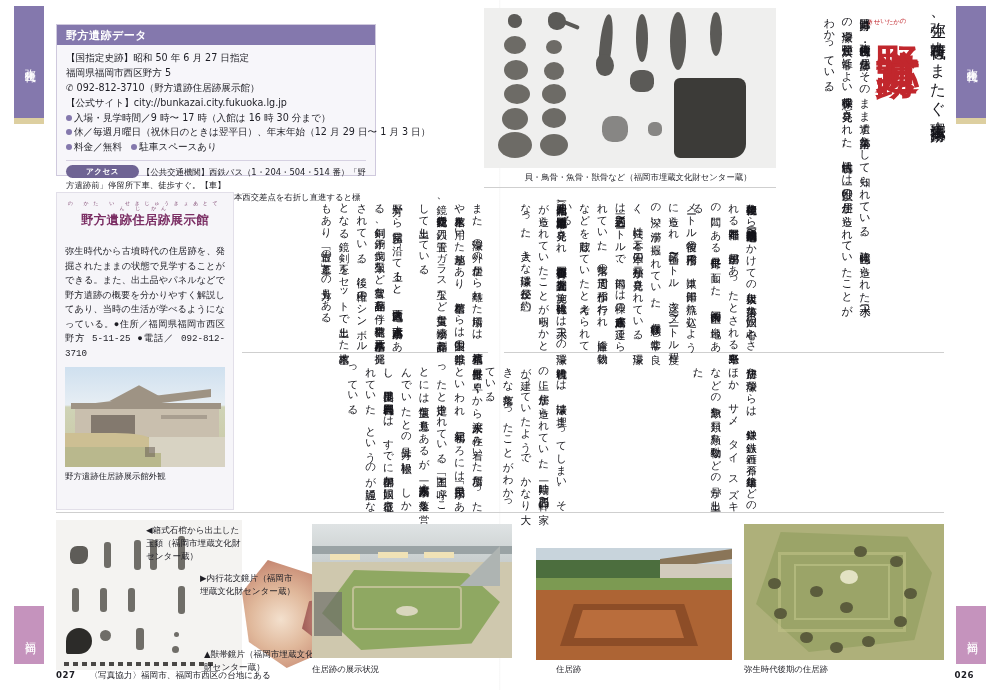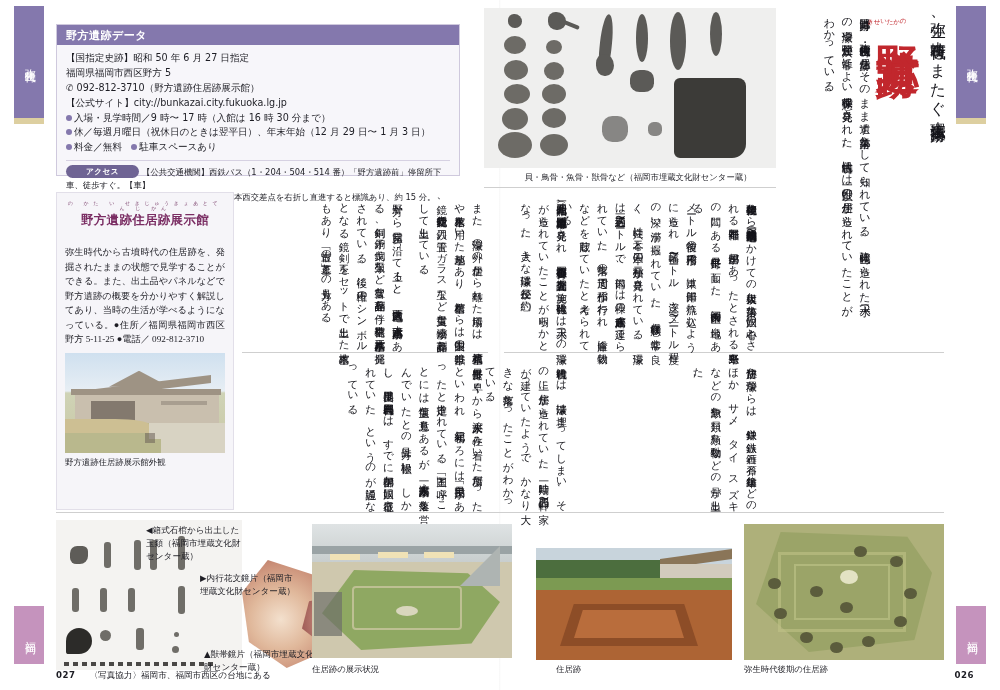--- a/index.html
+++ b/index.html
@@ -50,21 +50,21 @@
   #pref-tab-left { left: 14px; top: 606px; width: 30px; height: 58px; }
   
   #era-tab-right { right: 14px; top: 6px; width: 30px; height: 112px; }
   #era-underline-right { right: 14px; top: 118px; width: 30px; height: 6px; }
   #pref-tab-right { right: 14px; top: 606px; width: 30px; height: 58px; }
 
   
   #data-box {
     position: absolute;
     left: 56px; top: 24px;
-    width: 404px; height: 152px;
+    width: 320px; height: 152px;
     background: #f7f6fa;
     border: 1px solid #cfc9dd;
   }
   #data-box-header {
     height: 20px;
     background: #8478ad;
     color: #fff;
     font-family: "DejaVu Sans", sans-serif;
     font-size: 11px;
     font-weight: bold;
@@ -131,21 +131,21 @@
     font-family: "DejaVu Sans", sans-serif;
     font-size: 12.5px;
     font-weight: bold;
     color: #7a2d63;
     text-align: center;
     letter-spacing: .3px;
     line-height: 1.2;
     margin-bottom: 18px;
   }
   #museum-body {
-    font-family: Liberation Serif, serif;
+    font-family: Liberation Mono, monospace;
     font-size: 9.2px;
     line-height: 1.58;
     color: #1d1d24;
     text-align: justify;
   }
   #museum-photo {
     margin-top: 6px;
     width: 160px; height: 100px;
     position: relative;
     overflow: hidden;

